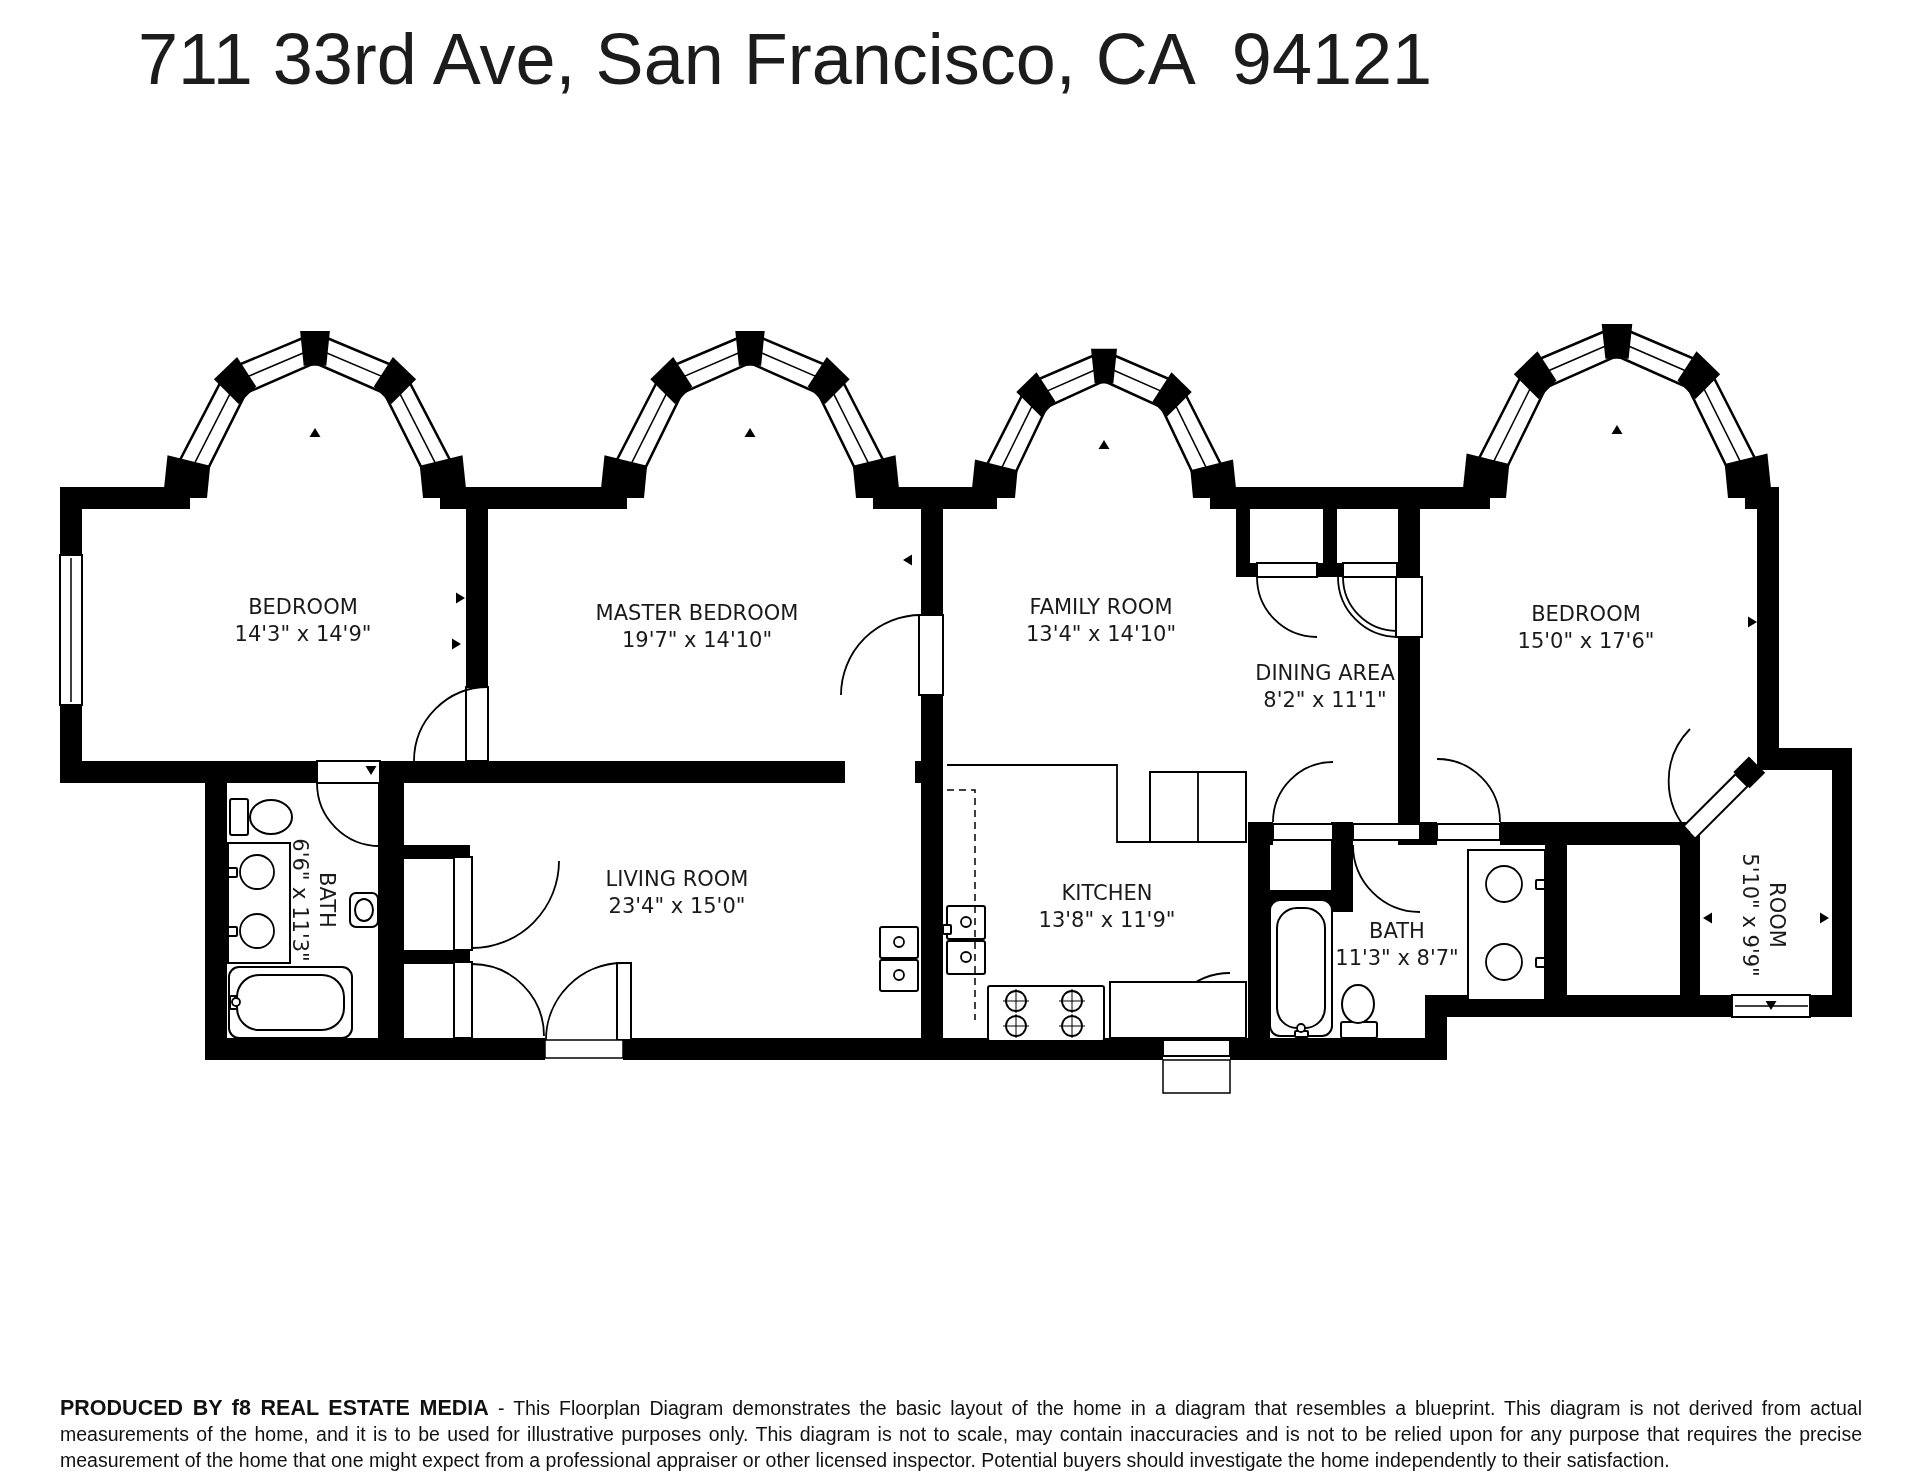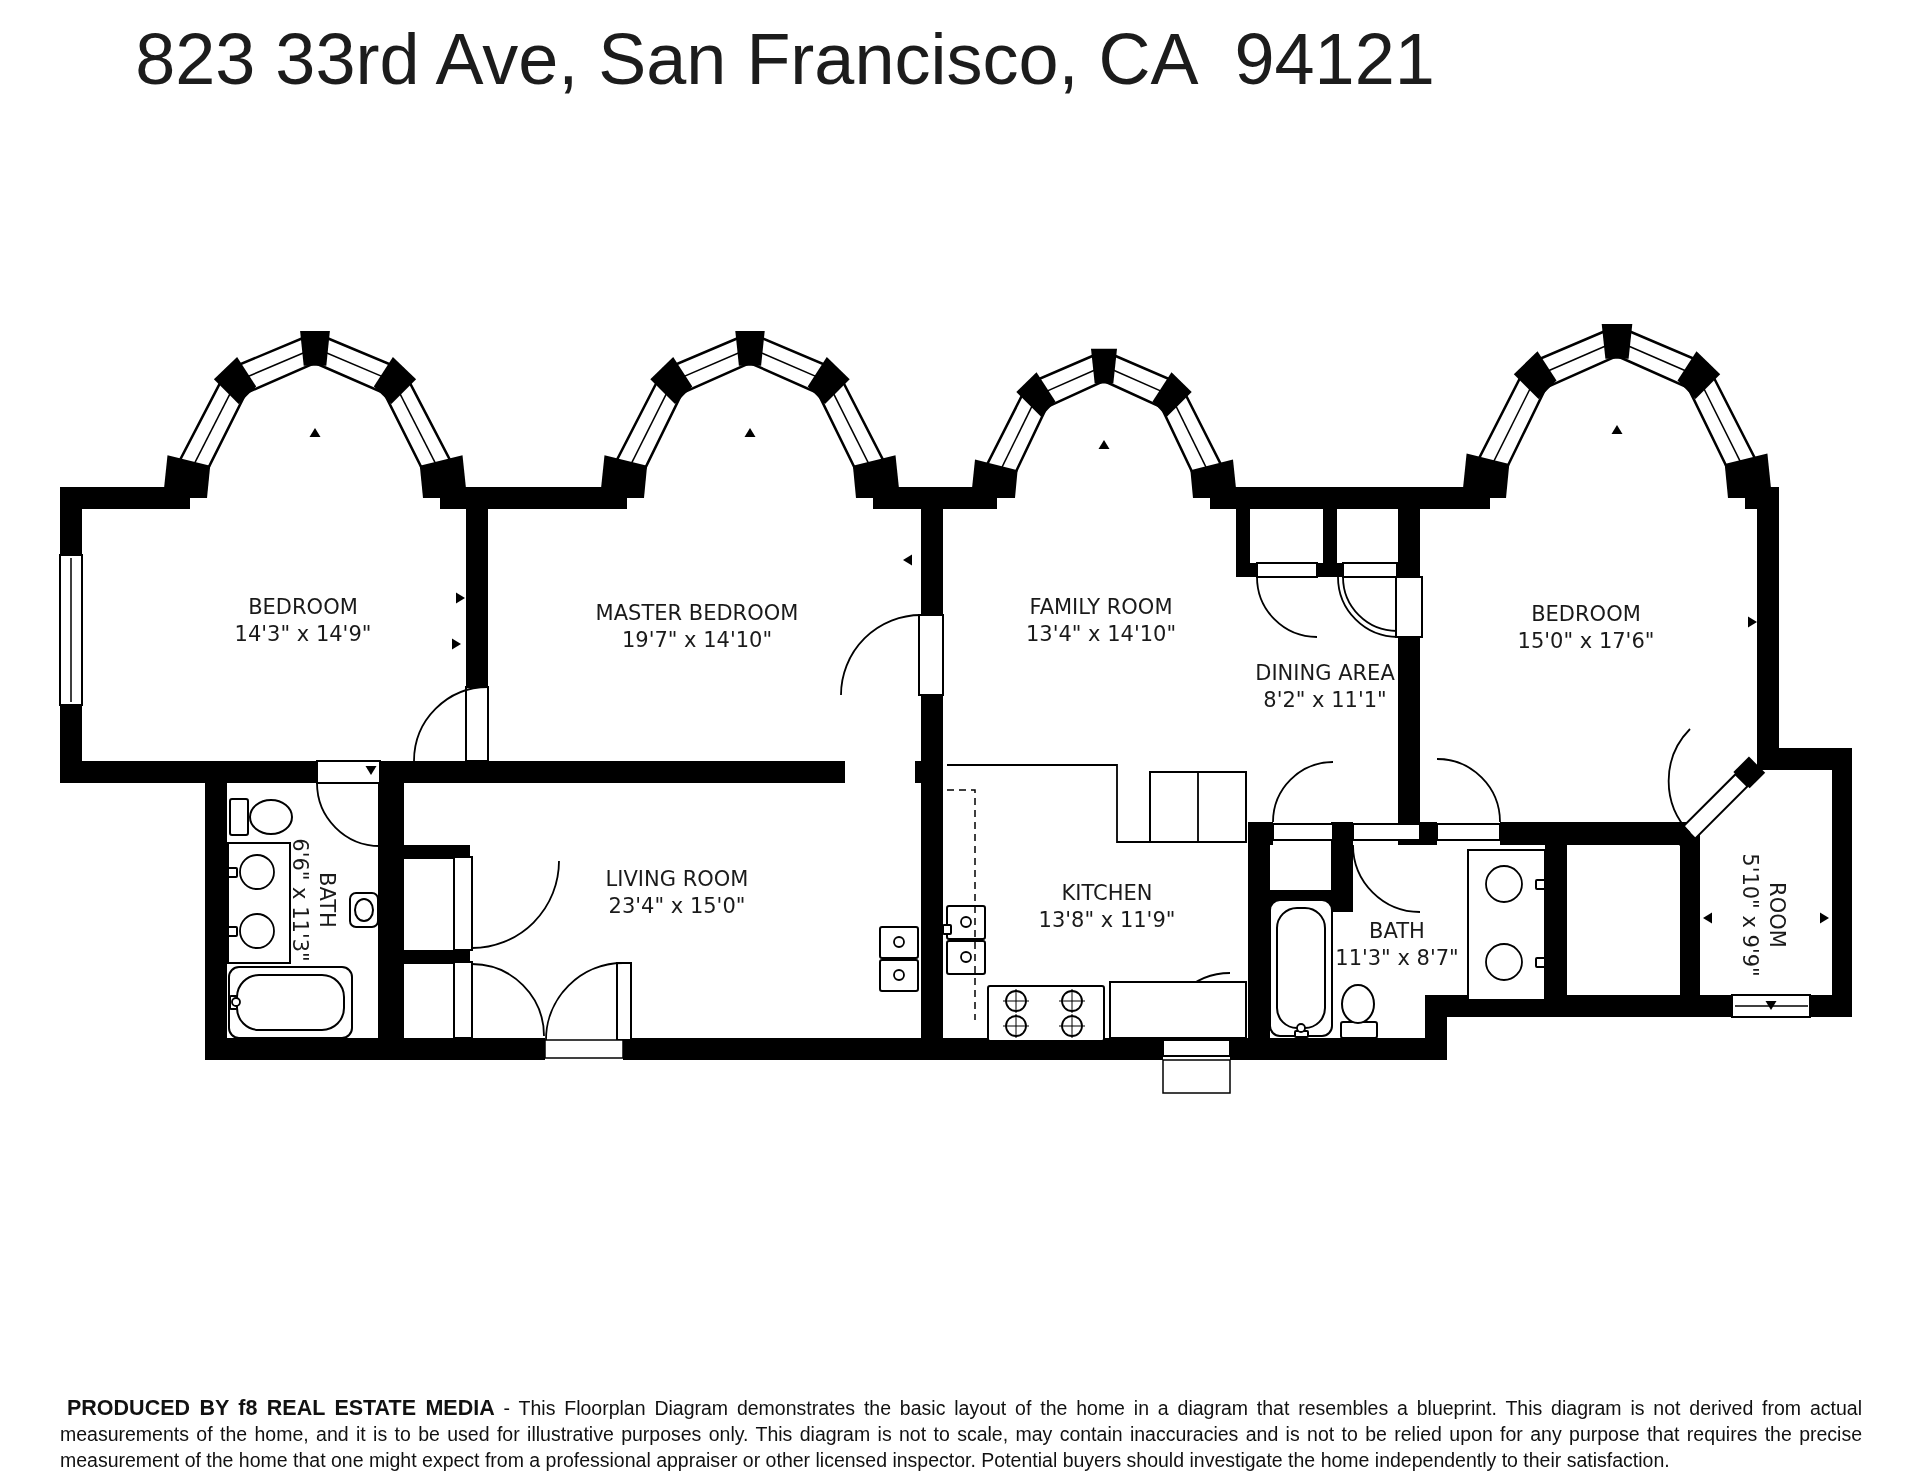--- a/index.html
+++ b/index.html
@@ -4,28 +4,28 @@
 <style>
   html,body{margin:0;padding:0;background:#fff;}
   .page{position:relative;width:1920px;height:1473px;background:#fff;overflow:hidden;
         font-family:"Liberation Sans",sans-serif;}
   .title{position:absolute;top:18px;left:0;width:1570px;text-align:center;
          font-size:72px;font-weight:300;color:#1c1c1c;white-space:pre;}
   svg.plan{position:absolute;left:0;top:0;}
   svg text{font-family:"DejaVu Sans","Liberation Sans",sans-serif;font-size:21px;fill:#1a1a1a;}
   .footer{position:absolute;left:60px;right:58px;top:1374px;font-size:19.5px;
           line-height:1.33;color:#111;text-align:justify;}
-  .footer b{font-size:21.5px;margin-left:7px;}
+  .footer b{font-size:21.5px;}
 </style>
 </head>
 <body>
 
 <div class="page">
 
-  <div class="title">823 33rd Ave, San Francisco, CA  94121</div>
+  <div class="title">711 33rd Ave, San Francisco, CA  94121</div>
 
   <svg class="plan" width="1920" height="1473" viewBox="0 0 1920 1473">
     <g id="gWalls">
         <rect x="60" y="487" width="130" height="22" fill="#000"></rect>
         <rect x="440" y="487" width="187" height="22" fill="#000"></rect>
         <rect x="873" y="487" width="124" height="22" fill="#000"></rect>
         <rect x="1210" y="487" width="280" height="22" fill="#000"></rect>
         <rect x="1745" y="487" width="34" height="22" fill="#000"></rect>
         <rect x="60" y="487" width="22" height="68" fill="#000"></rect>
         <rect x="60" y="705" width="22" height="78" fill="#000"></rect>

